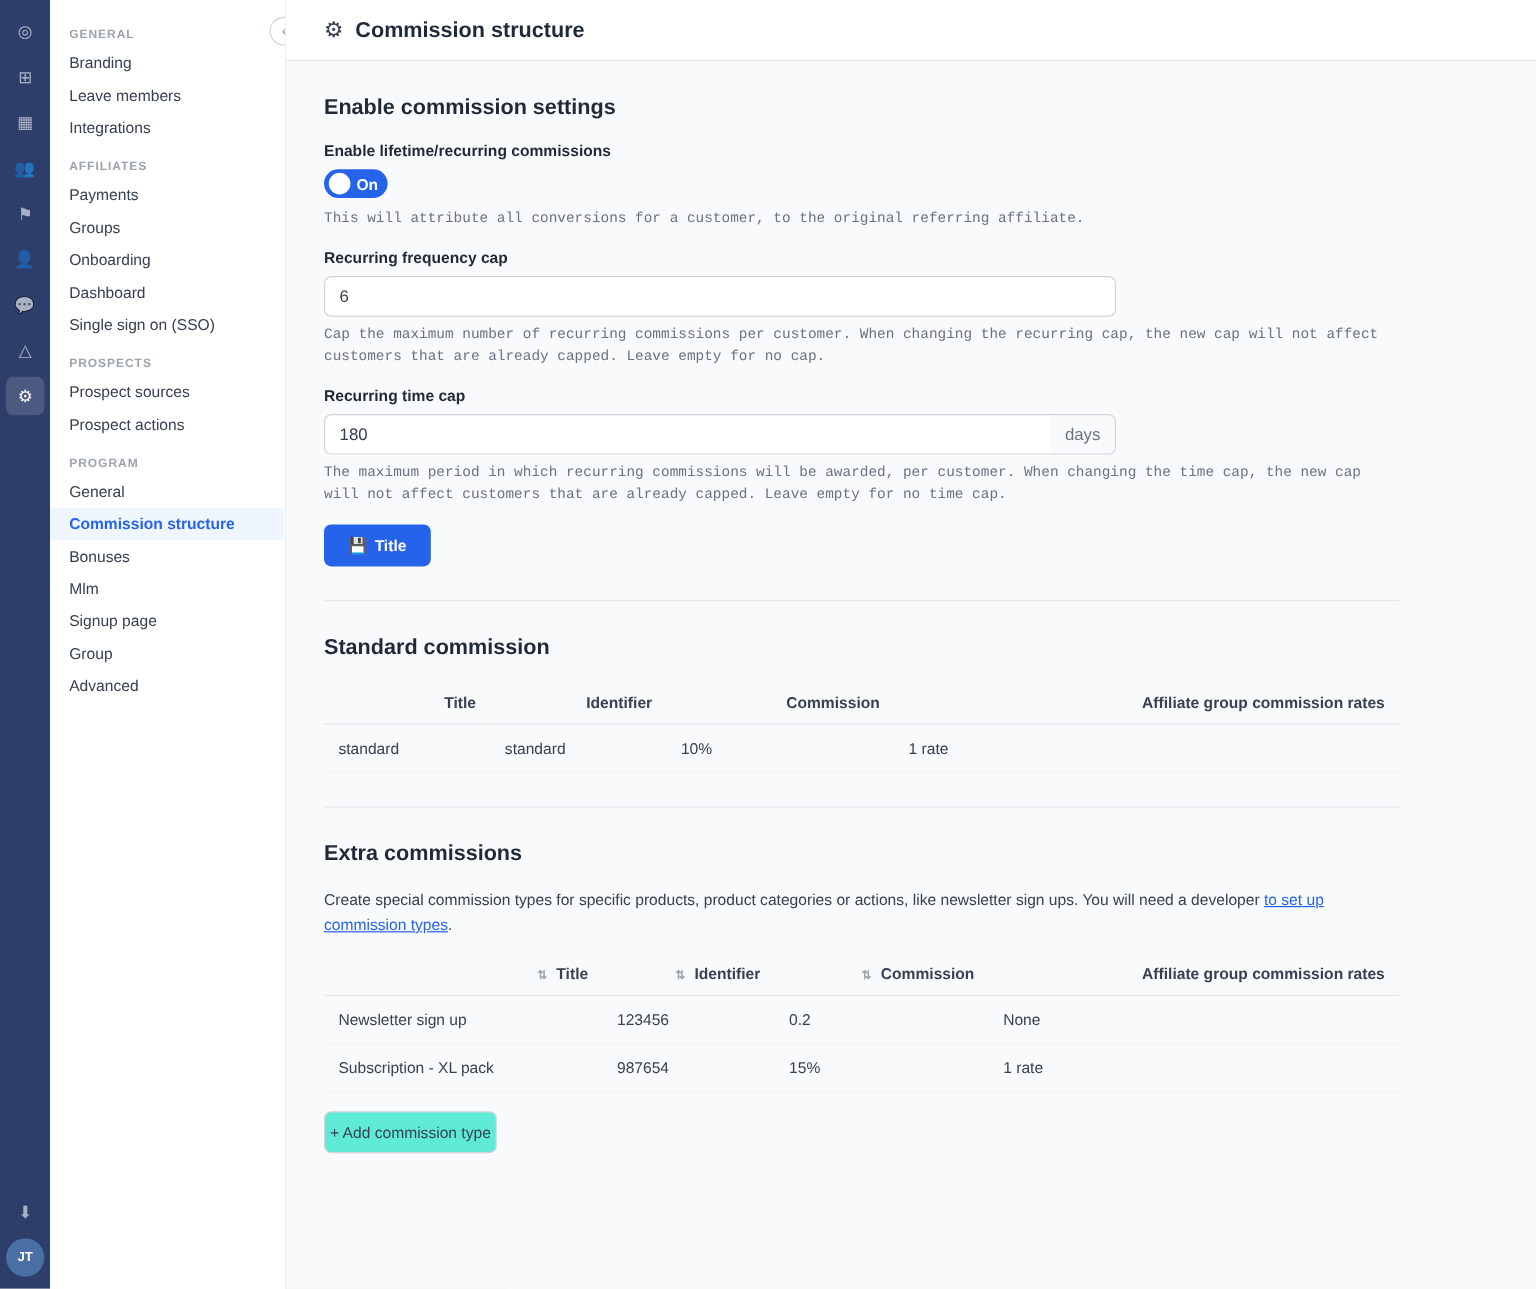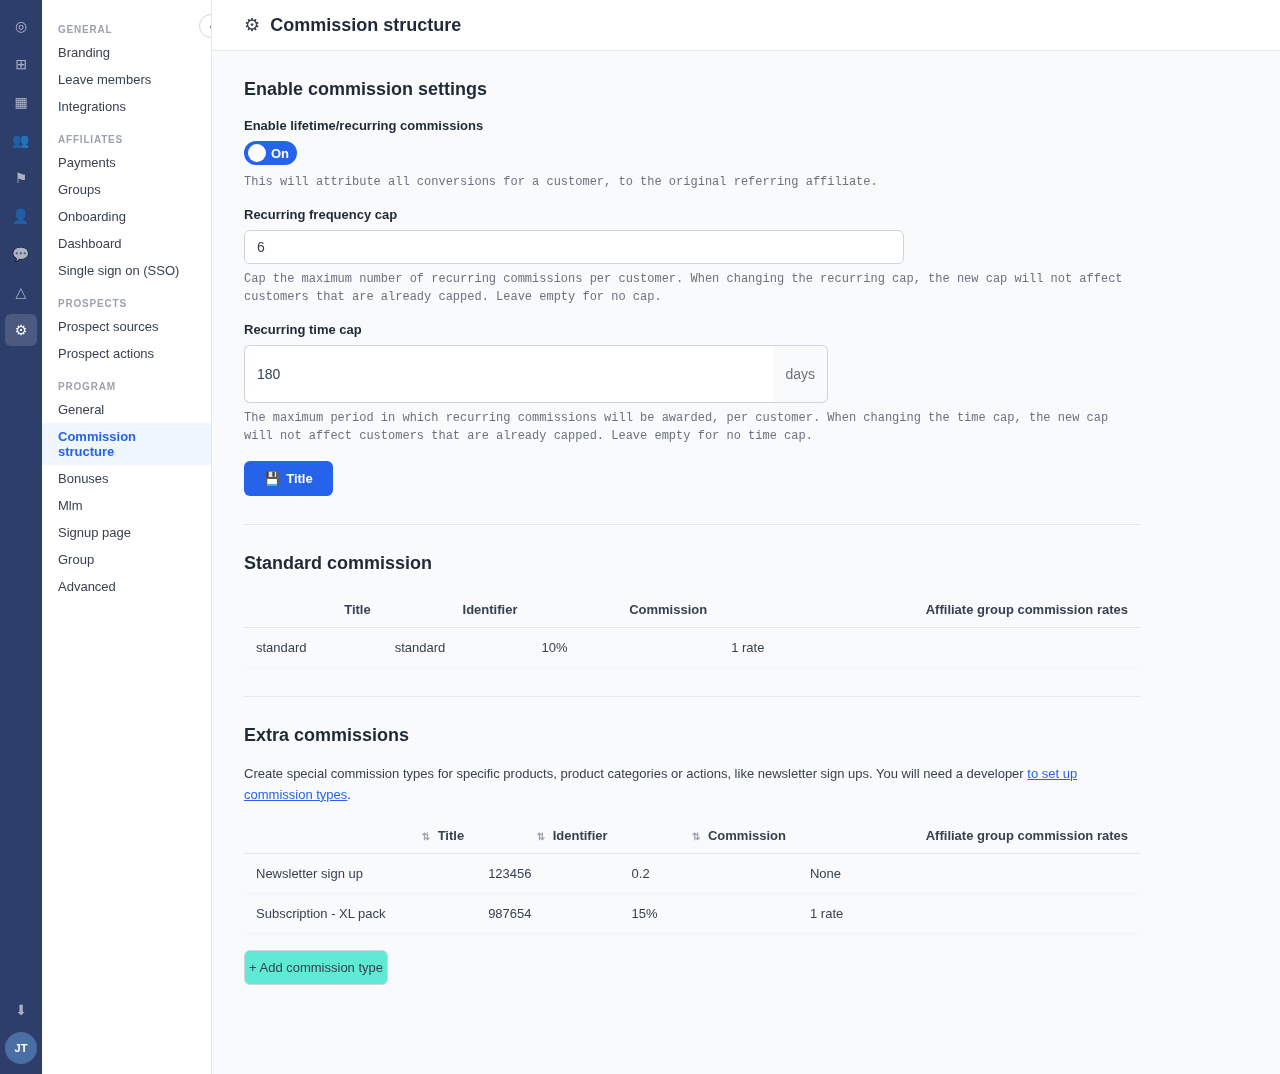--- a/index.html
+++ b/index.html
@@ -34,21 +34,21 @@
       width: 32px; height: 32px;
       border-radius: 50%;
       background: #4a6fa5;
       display: flex; align-items: center; justify-content: center;
       color: #fff; font-size: 11px; font-weight: 700;
       cursor: pointer;
     }
 
     
     .sidenav {
-      width: 170px;
+      width: 196px;
       background: #fff;
       border-right: 1px solid #e5e7eb;
       overflow-y: auto;
       flex-shrink: 0;
       padding: 10px 0;
       position: relative;
     }
     .collapse-btn {
       position: absolute;
       top: 14px; right: -12px;
@@ -141,29 +141,29 @@
       border: 1px solid #d1d5db;
       border-radius: 6px;
       font-size: 14px;
       color: #374151;
       background: #fff;
       outline: none;
     }
 
     .input-with-addon {
       display: flex;
-      width: 584px;
+      width: 660px;
     }
     .input-with-addon .form-input {
       border-right: none;
       border-radius: 6px 0 0 6px;
       flex: 1;
     }
     .input-addon {
-      padding: 20px 12px;
+      padding: 8px 12px;
       border: 1px solid #d1d5db;
       border-left: none;
       border-radius: 0 6px 6px 0;
       background: #f9fafb;
       font-size: 14px;
       color: #6b7280;
     }
 
     
     .toggle-wrap {

